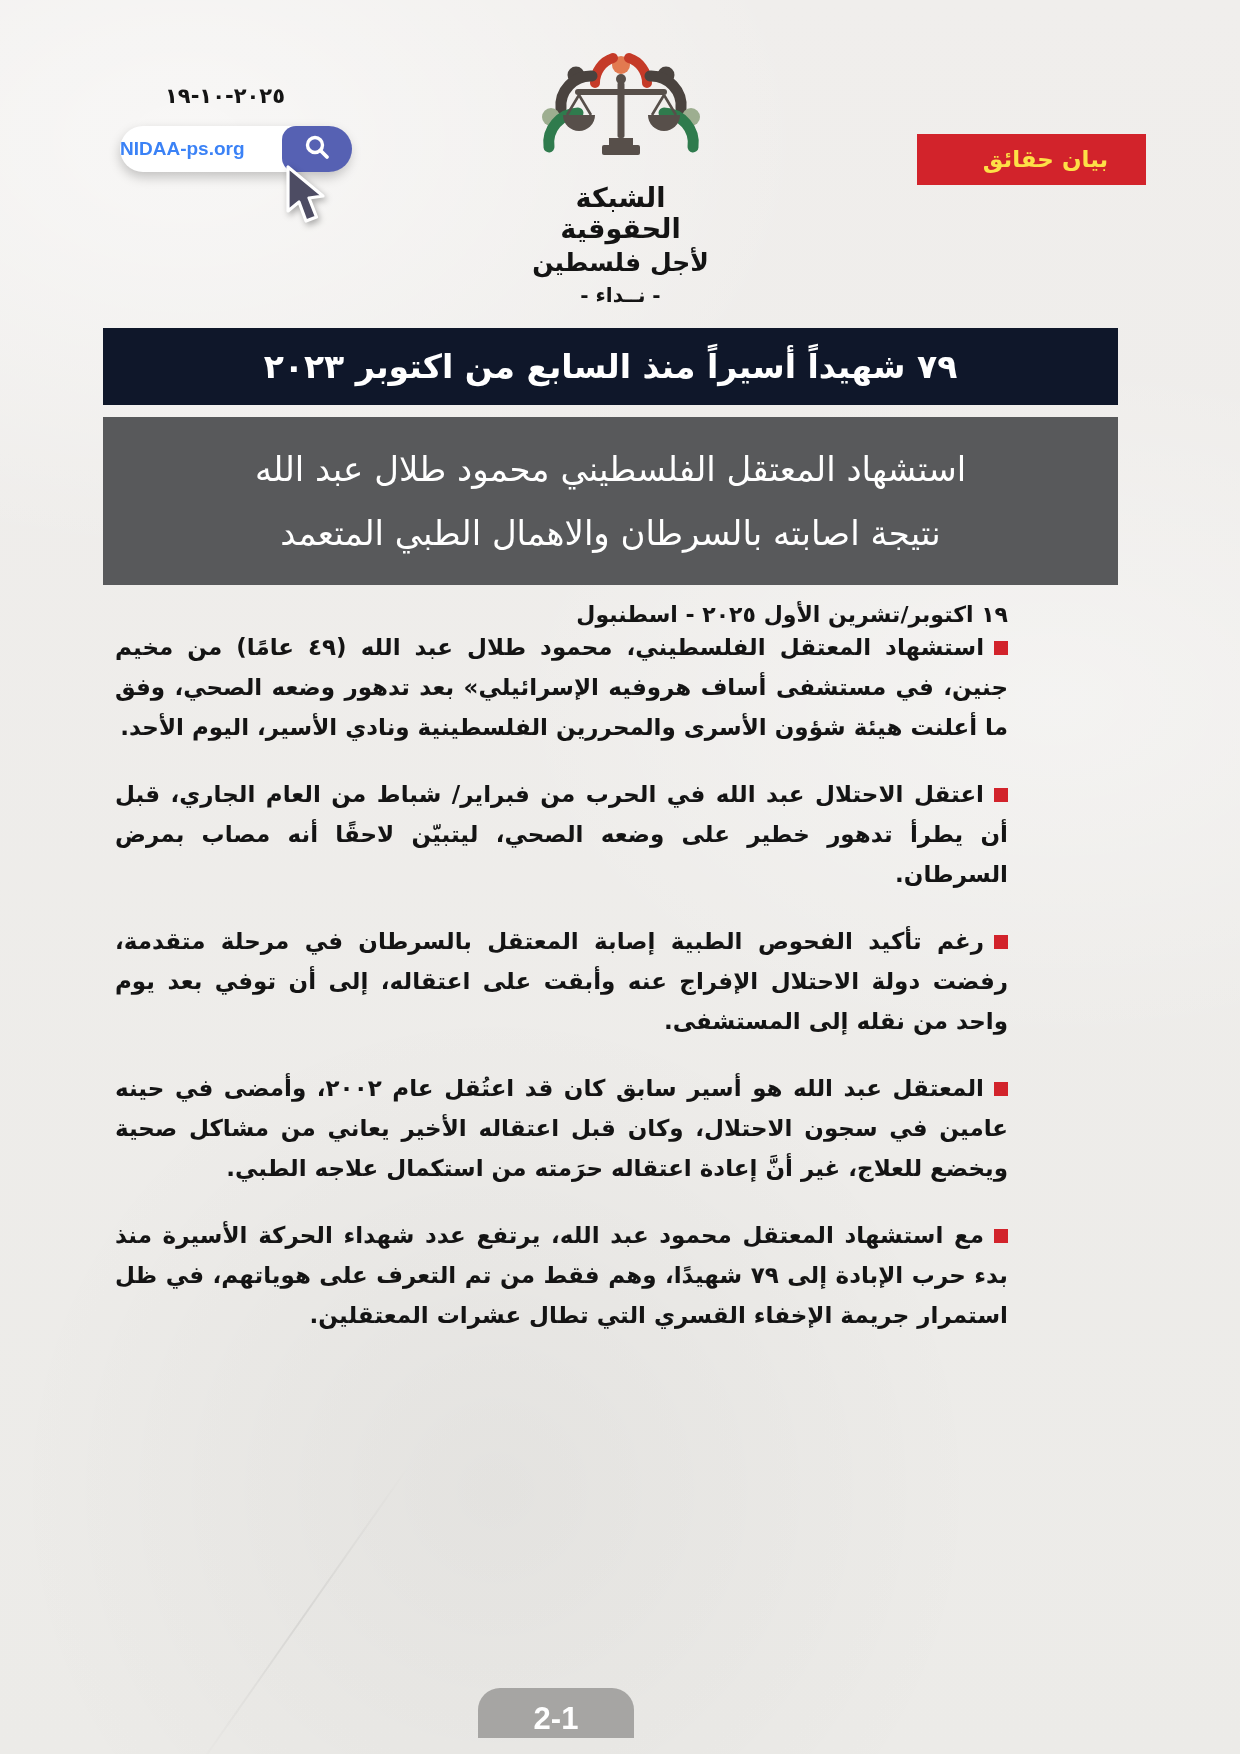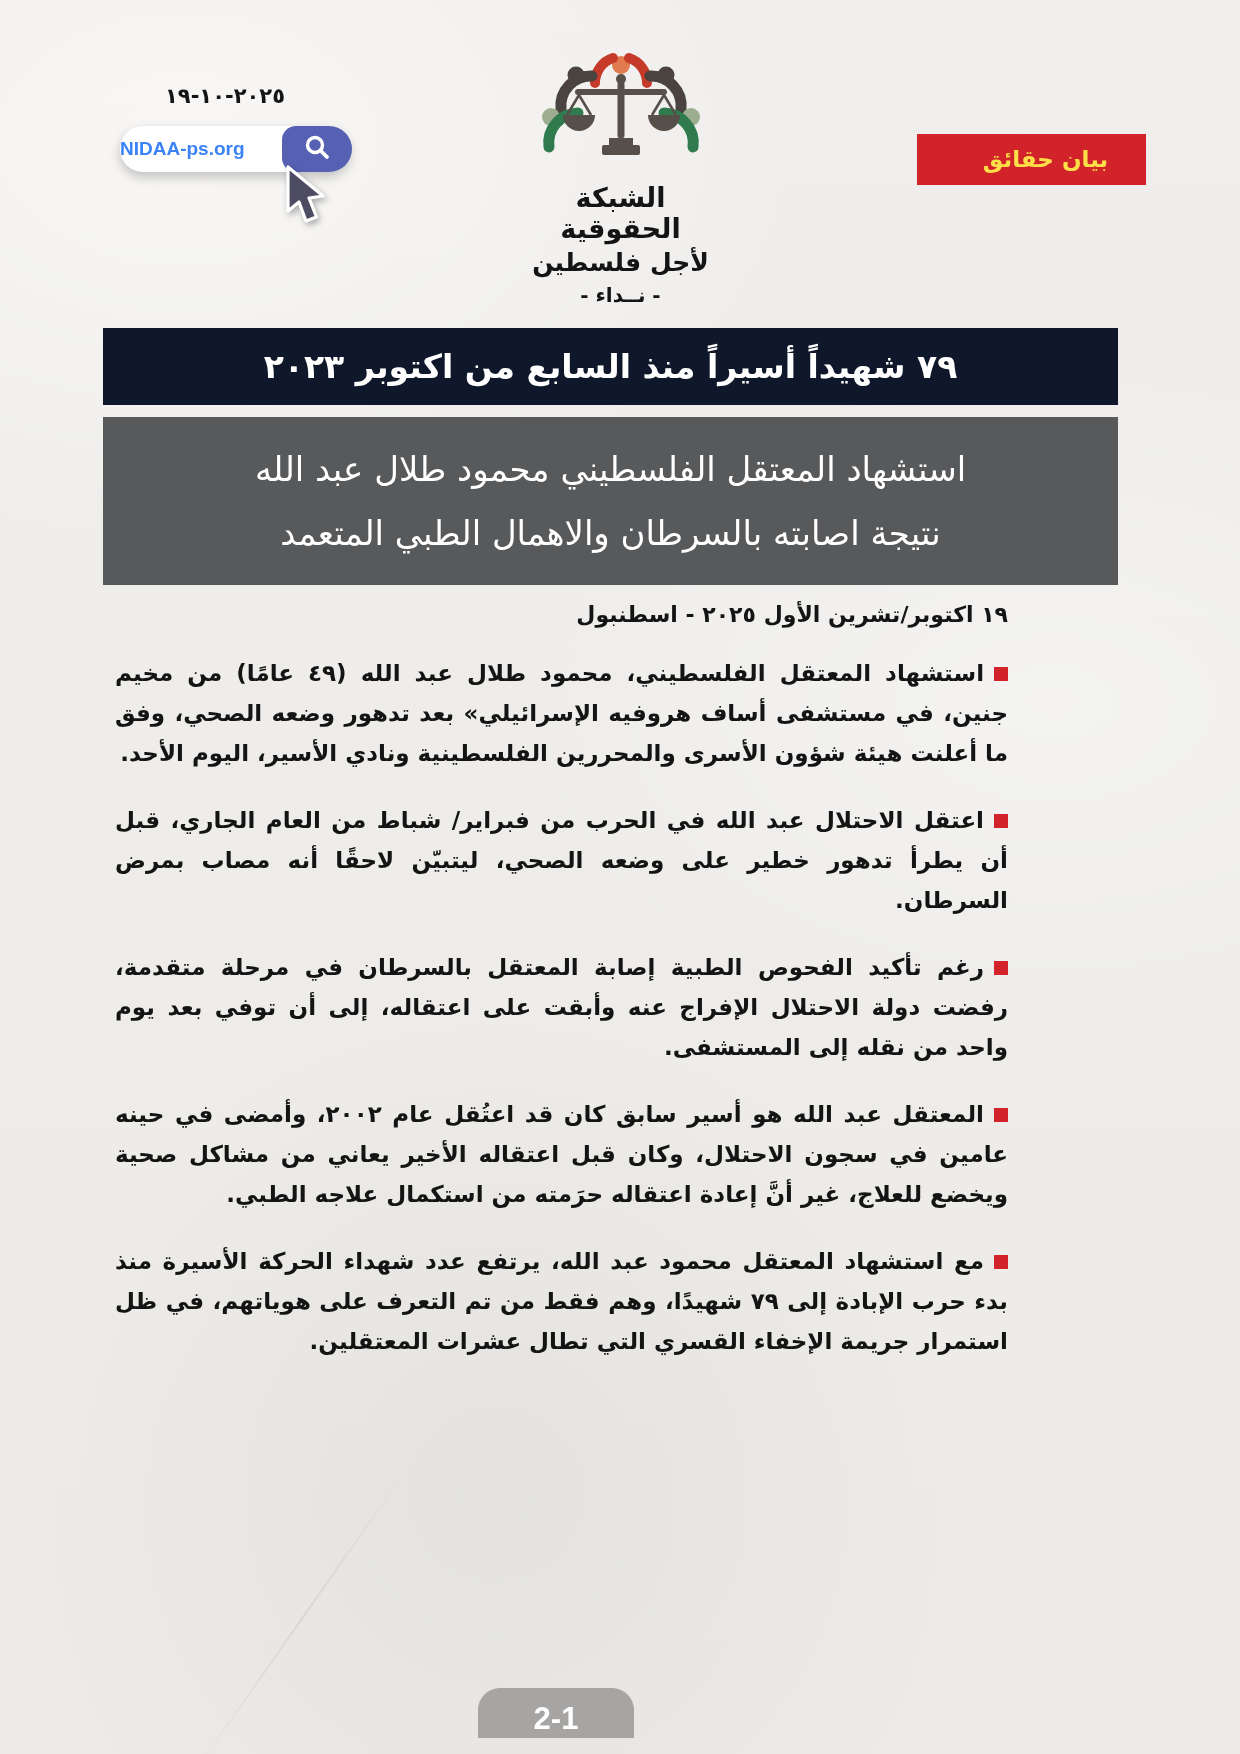--- a/index.html
+++ b/index.html
@@ -34,21 +34,21 @@
   
   .badge{position:absolute;left:917px;top:134px;width:201px;height:51px;background:#d2232b;
     color:#fde047;text-align:center;line-height:51px;font-size:23px;font-weight:bold;direction:rtl;padding-left:28px;}
   .banner{position:absolute;left:103px;top:328px;width:1015px;height:77px;background:#0f172a;
     color:#fff;text-align:center;font-weight:bold;font-size:33px;line-height:77px;direction:rtl;}
   .headline{position:absolute;left:103px;top:417px;width:1015px;height:168px;background:#58595b;
     color:#fff;text-align:center;font-weight:normal;font-size:34px;direction:rtl;
     display:flex;flex-direction:column;justify-content:center;row-gap:24px;}
   
   .body-col{position:absolute;left:115px;top:602px;width:893px;direction:rtl;font-weight:bold;}
-  .dateline{text-align:right;font-size:22px;margin-bottom:26px;}
+  .dateline{text-align:right;font-size:22px;}
   .para{font-size:23px;line-height:40px;text-align:justify;margin-bottom:27px;}
   .bullet{display:inline-block;width:14px;height:14px;background:#d2232b;margin-left:10px;}
   
   .page-tab{position:absolute;left:478px;top:1688px;width:156px;height:50px;background:#a6a5a3;
     border-radius:22px 22px 0 0;color:#fff;text-align:center;font-size:31px;font-weight:bold;
     line-height:62px;font-family:"Liberation Sans",sans-serif;}
 </style>
 </head>
 <body>
 

